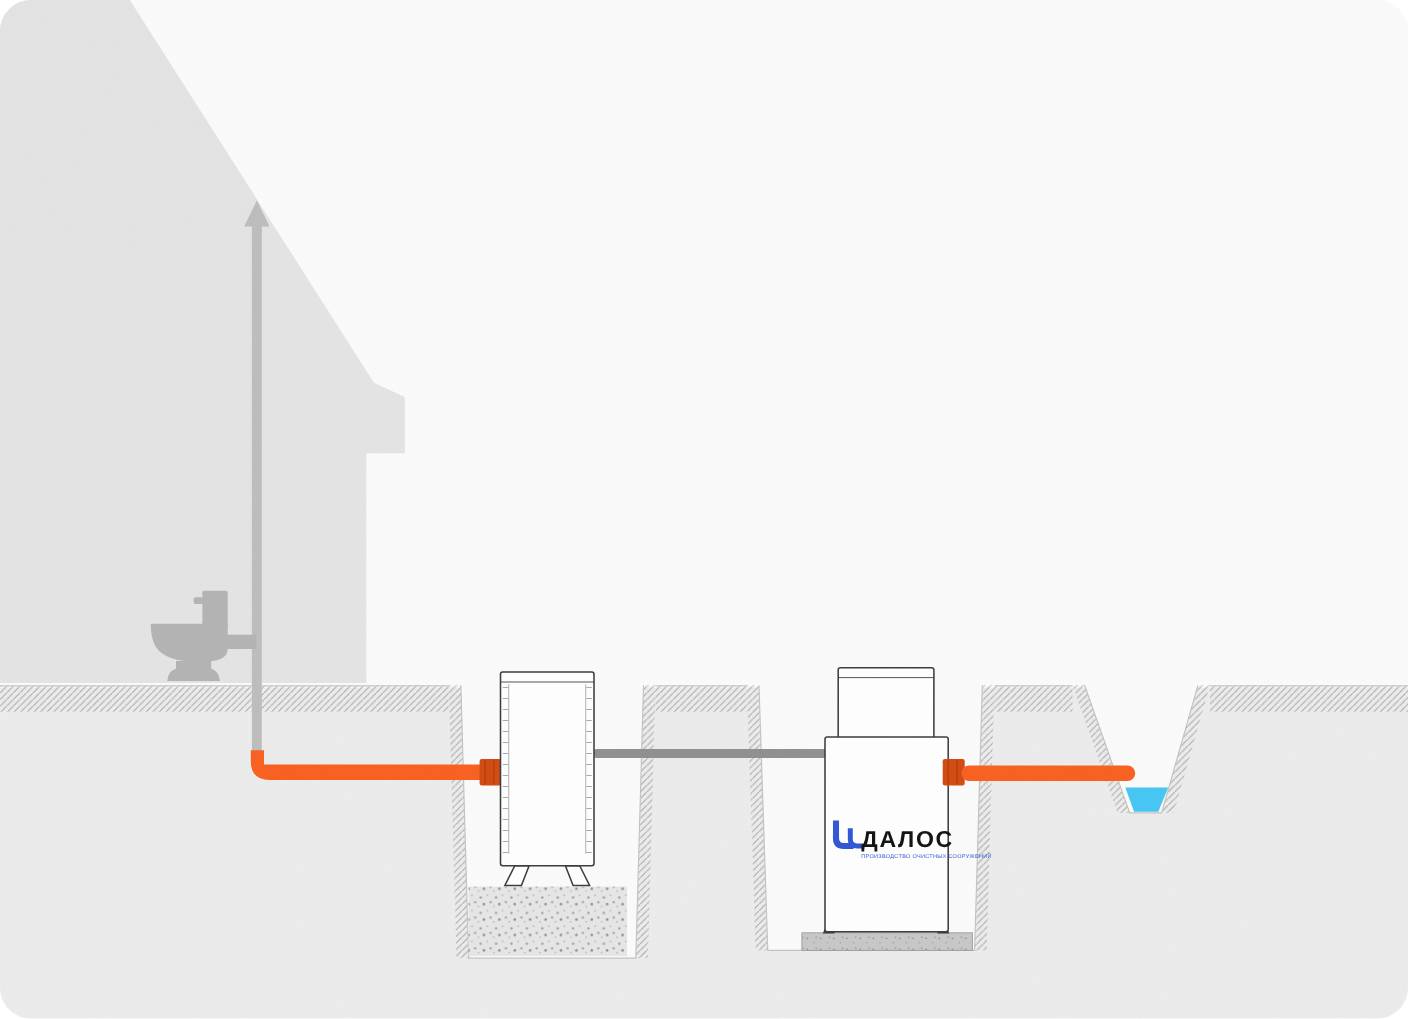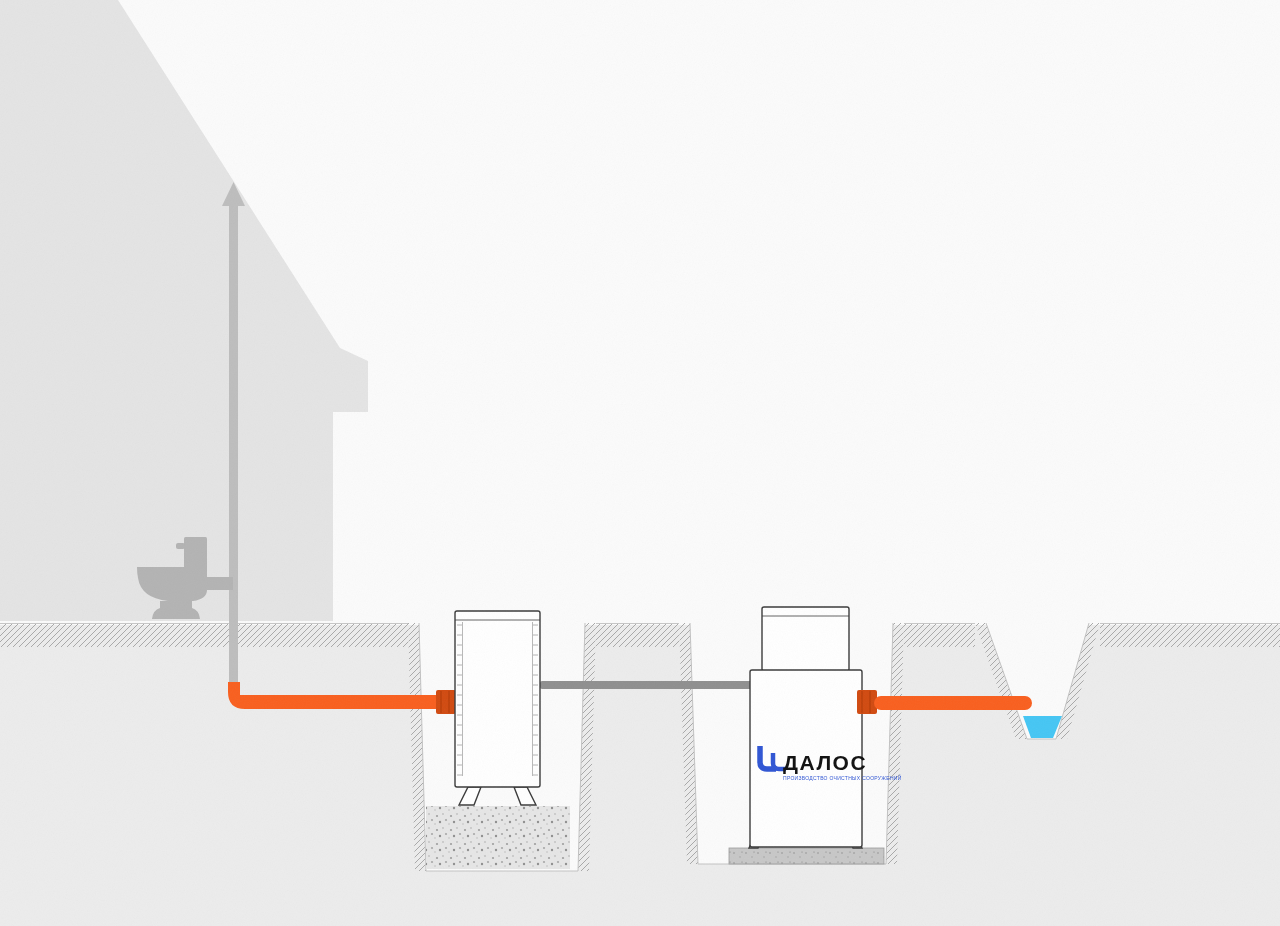--- a/index.html
+++ b/index.html
@@ -1,17 +1,17 @@
 <!DOCTYPE html>
 <html style="--sky: #fbfbfb; --ground: #ececec; --house: #e4e4e4; --pit: #fbfbfb; --vent_pipe: #bdbdbd; --toilet: #b3b3b3; --pipe_orange: #f95f1e; --coupling_orange: #d14a10; --pipe_gray: #8f8f8f; --tank_stroke: #3a3a3a; --water_blue: #45c6f4; --logo_blue: #2f55d4; --hatch: #a9a9a9; --slab: #c7c7c7;"><head>
 <meta charset="utf-8">
 <style>
   html,body{margin:0;padding:0;background:#ffffff;}
   .canvas{position:relative;width:1280px;height:926px;overflow:hidden;
-          font-family:"Liberation Sans",sans-serif;}
+          font-family:"Liberation Sans",sans-serif;border-radius:28px;}
   svg{display:block;}
   .f-sky{fill:var(--sky)}
   .f-ground{fill:var(--ground)}
   .f-house{fill:var(--house)}
   .f-pit{fill:var(--pit)}
   .f-vent{fill:var(--vent_pipe)}
   .f-toilet{fill:var(--toilet)}
   .f-orange{fill:var(--pipe_orange)}
   .f-coupling{fill:var(--coupling_orange)}
   .f-gray-pipe{fill:var(--pipe_gray)}

